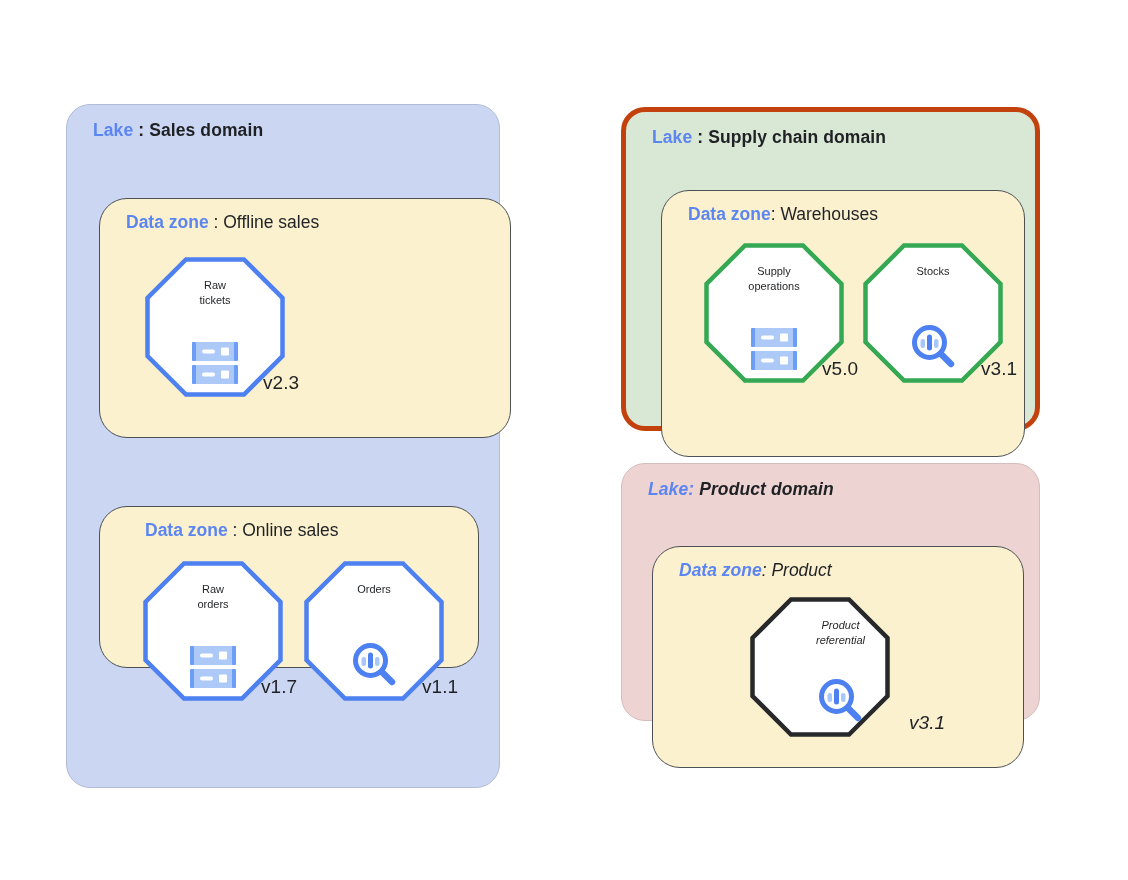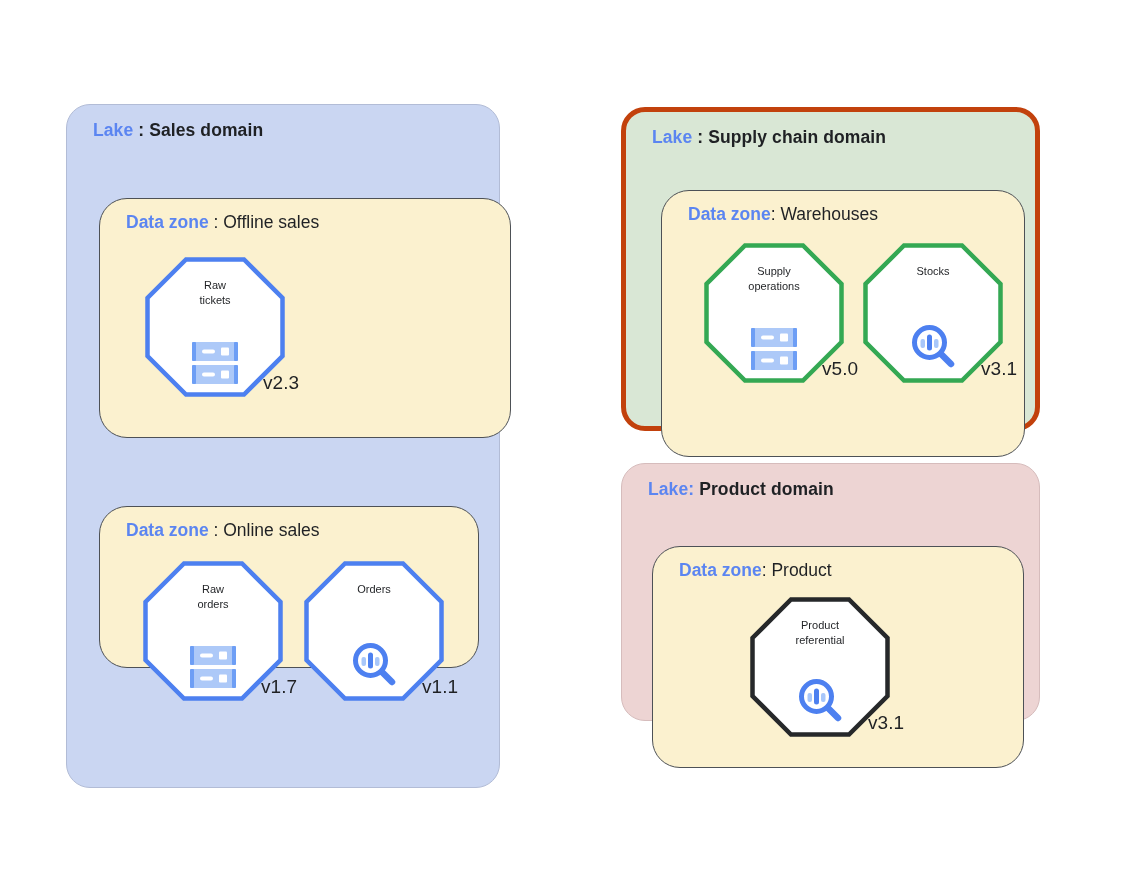--- a/index.html
+++ b/index.html
@@ -4,29 +4,29 @@
 <style>
   html,body{margin:0;padding:0;}
   body{
     width:1128px;height:880px;position:relative;background:#ffffff;
     font-family:"Liberation Sans","DejaVu Sans",sans-serif;
     color:#1f2124;overflow:hidden;
   }
   .lake{position:absolute;border-radius:24px;box-sizing:border-box;}
   .lake-sales{left:66px;top:104px;width:434px;height:684px;background:#cad6f2;border:1px solid #b2bcd6;}
   .lake-supply{left:621px;top:107px;width:419px;height:324px;background:#d9e7d5;border:5px solid #c2410c;}
-  .lake-product{left:621px;top:463px;width:419px;height:258px;background:#edd4d3;border:1px solid #d6bcbc;}
+  .lake-product{left:621px;top:463px;width:419px;height:258px;background:#edd4d3;border:1px solid #d6bcbc;font-style:italic;}
 
   .lake-title{padding:15px 0 0 26px;font-size:17.5px;font-weight:bold;letter-spacing:.1px;}
   .title-prefix{color:#5b85f1;}
   .title-rest{color:#1f2124;}
 
   .zone{position:absolute;background:#fbf1cf;border:1.5px solid #4d5156;border-radius:28px;box-sizing:border-box;}
   .zone-offline{left:32px;top:93px;width:412px;height:240px;}
-  .zone-online{left:32px;top:401px;width:380px;height:162px;}
+  .zone-online{left:32px;top:401px;width:380px;height:162px;padding-left:19px;}
   .zone-warehouses{left:24px;top:78px;width:364px;height:267px;margin-left:11px;}
   .zone-products{left:30px;top:82px;width:372px;height:222px;}
 
   .zone-title{padding:13px 0 0 26px;font-size:17.5px;}
   .zone-title .title-prefix{font-weight:bold;}
   .zone-title .title-rest{font-weight:normal;}
 
   .entity{position:absolute;width:140px;height:140px;}
   .entity svg.oct{position:absolute;left:0;top:0;}
   .entity-label{
@@ -36,21 +36,21 @@
   .entity-icon{position:absolute;left:0;right:0;bottom:13px;display:flex;justify-content:center;}
   .version{position:absolute;right:-14px;bottom:3px;font-size:19px;color:#1f2124;}
 
   
   .e-raw-tickets{left:45px;top:58px;}
   .e-sales{left:205px;top:58px;}
   .e-raw-orders{left:43px;top:54px;}
   .e-orders{left:204px;top:54px;}
   .e-supply-ops{left:42px;top:52px;}
   .e-stocks{left:201px;top:52px;border-radius:22px;}
-  .e-product-ref{left:97px;top:50px;}
+  .e-product-ref{left:97px;top:50px;padding-left:41px;}
 </style>
 </head>
 <body>
 
 <div class="lake lake-sales">
   <div class="lake-title">
     <span class="title-prefix">Lake</span><span class="title-rest"> : Sales domain</span>
   </div>
 
   <div class="zone zone-offline">

